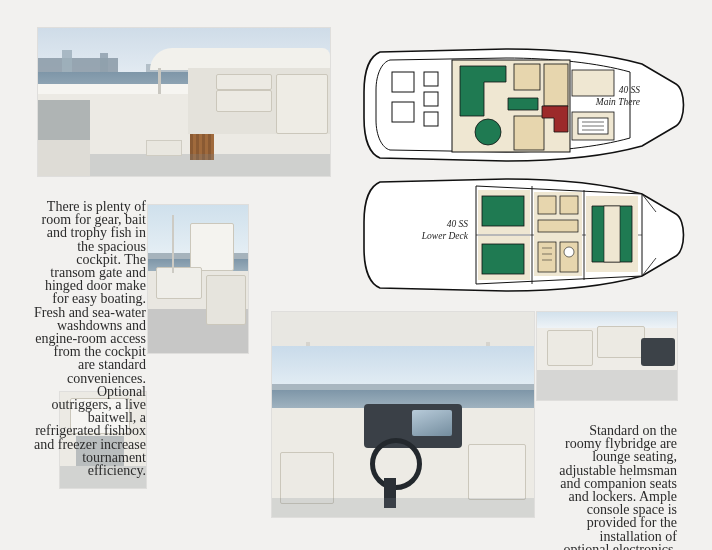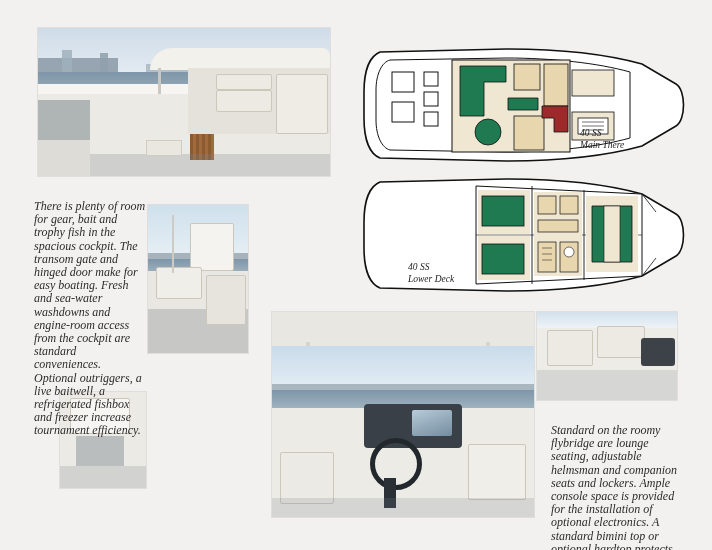--- a/index.html
+++ b/index.html
@@ -70,41 +70,39 @@
   }
   .glass {
     position: absolute;
     background: linear-gradient(160deg, rgba(190,210,225,.95), rgba(130,160,180,.8));
   }
 
   
   .caption {
     position: absolute;
     font-family: "Liberation Serif", serif;
-    font-style: italic;
-    font-size: 12px;
+    font-size: 14px;
     line-height: 13.2px;
     color: #2b2b2b;
-    text-align: left;
+    text-align: right;
   }
 
   
   .plan {
     position: absolute;
   }
   .plan svg { display: block; }
   .plan-label {
     position: absolute;
     font-family: "Liberation Serif", serif;
     font-style: italic;
     font-size: 9.5px;
     line-height: 12px;
     color: #222;
-    text-align: left;
-    margin-top: 43px;
+    text-align: right;
   }
 </style>
 </head>
 <body>
 
 <div id="page">
 
   <div class="photo" style="left:38px; top:28px; width:292px; height:148px;">
     <div class="sky" style="height:56px;"></div>
     <div class="skyline" style="left:0; top:30px; width:80px; height:14px; background:#8a99a6;"></div>

